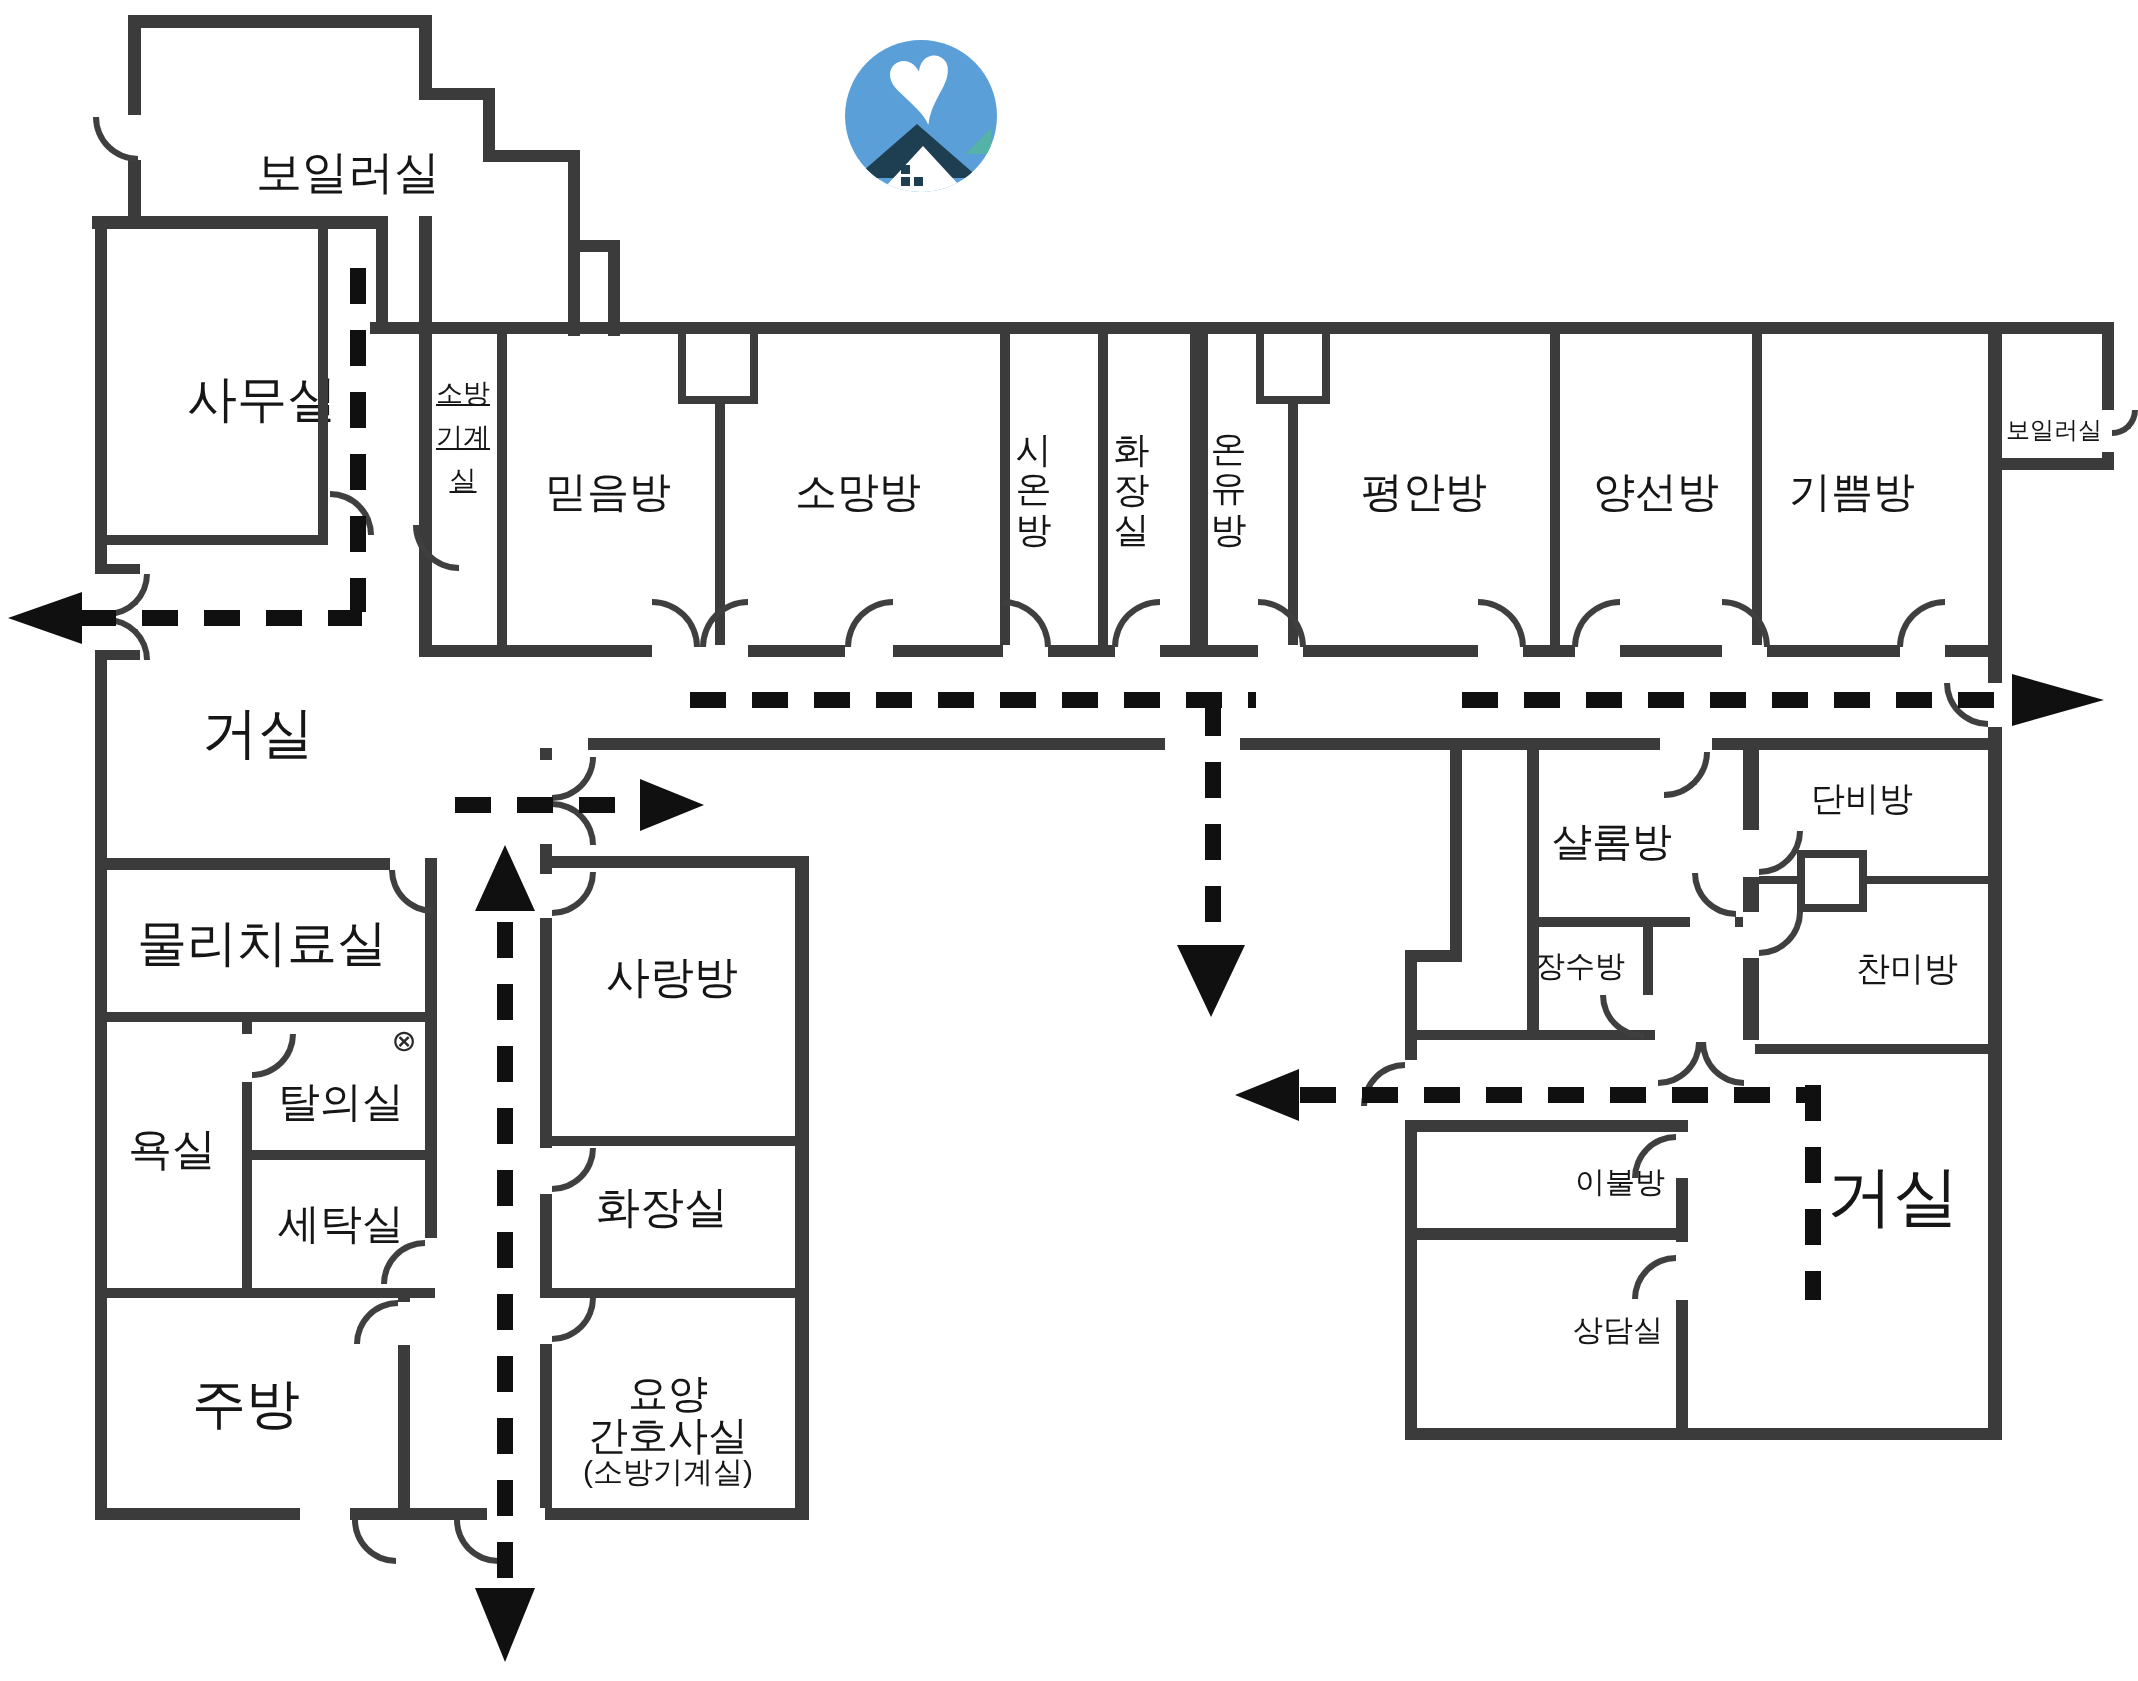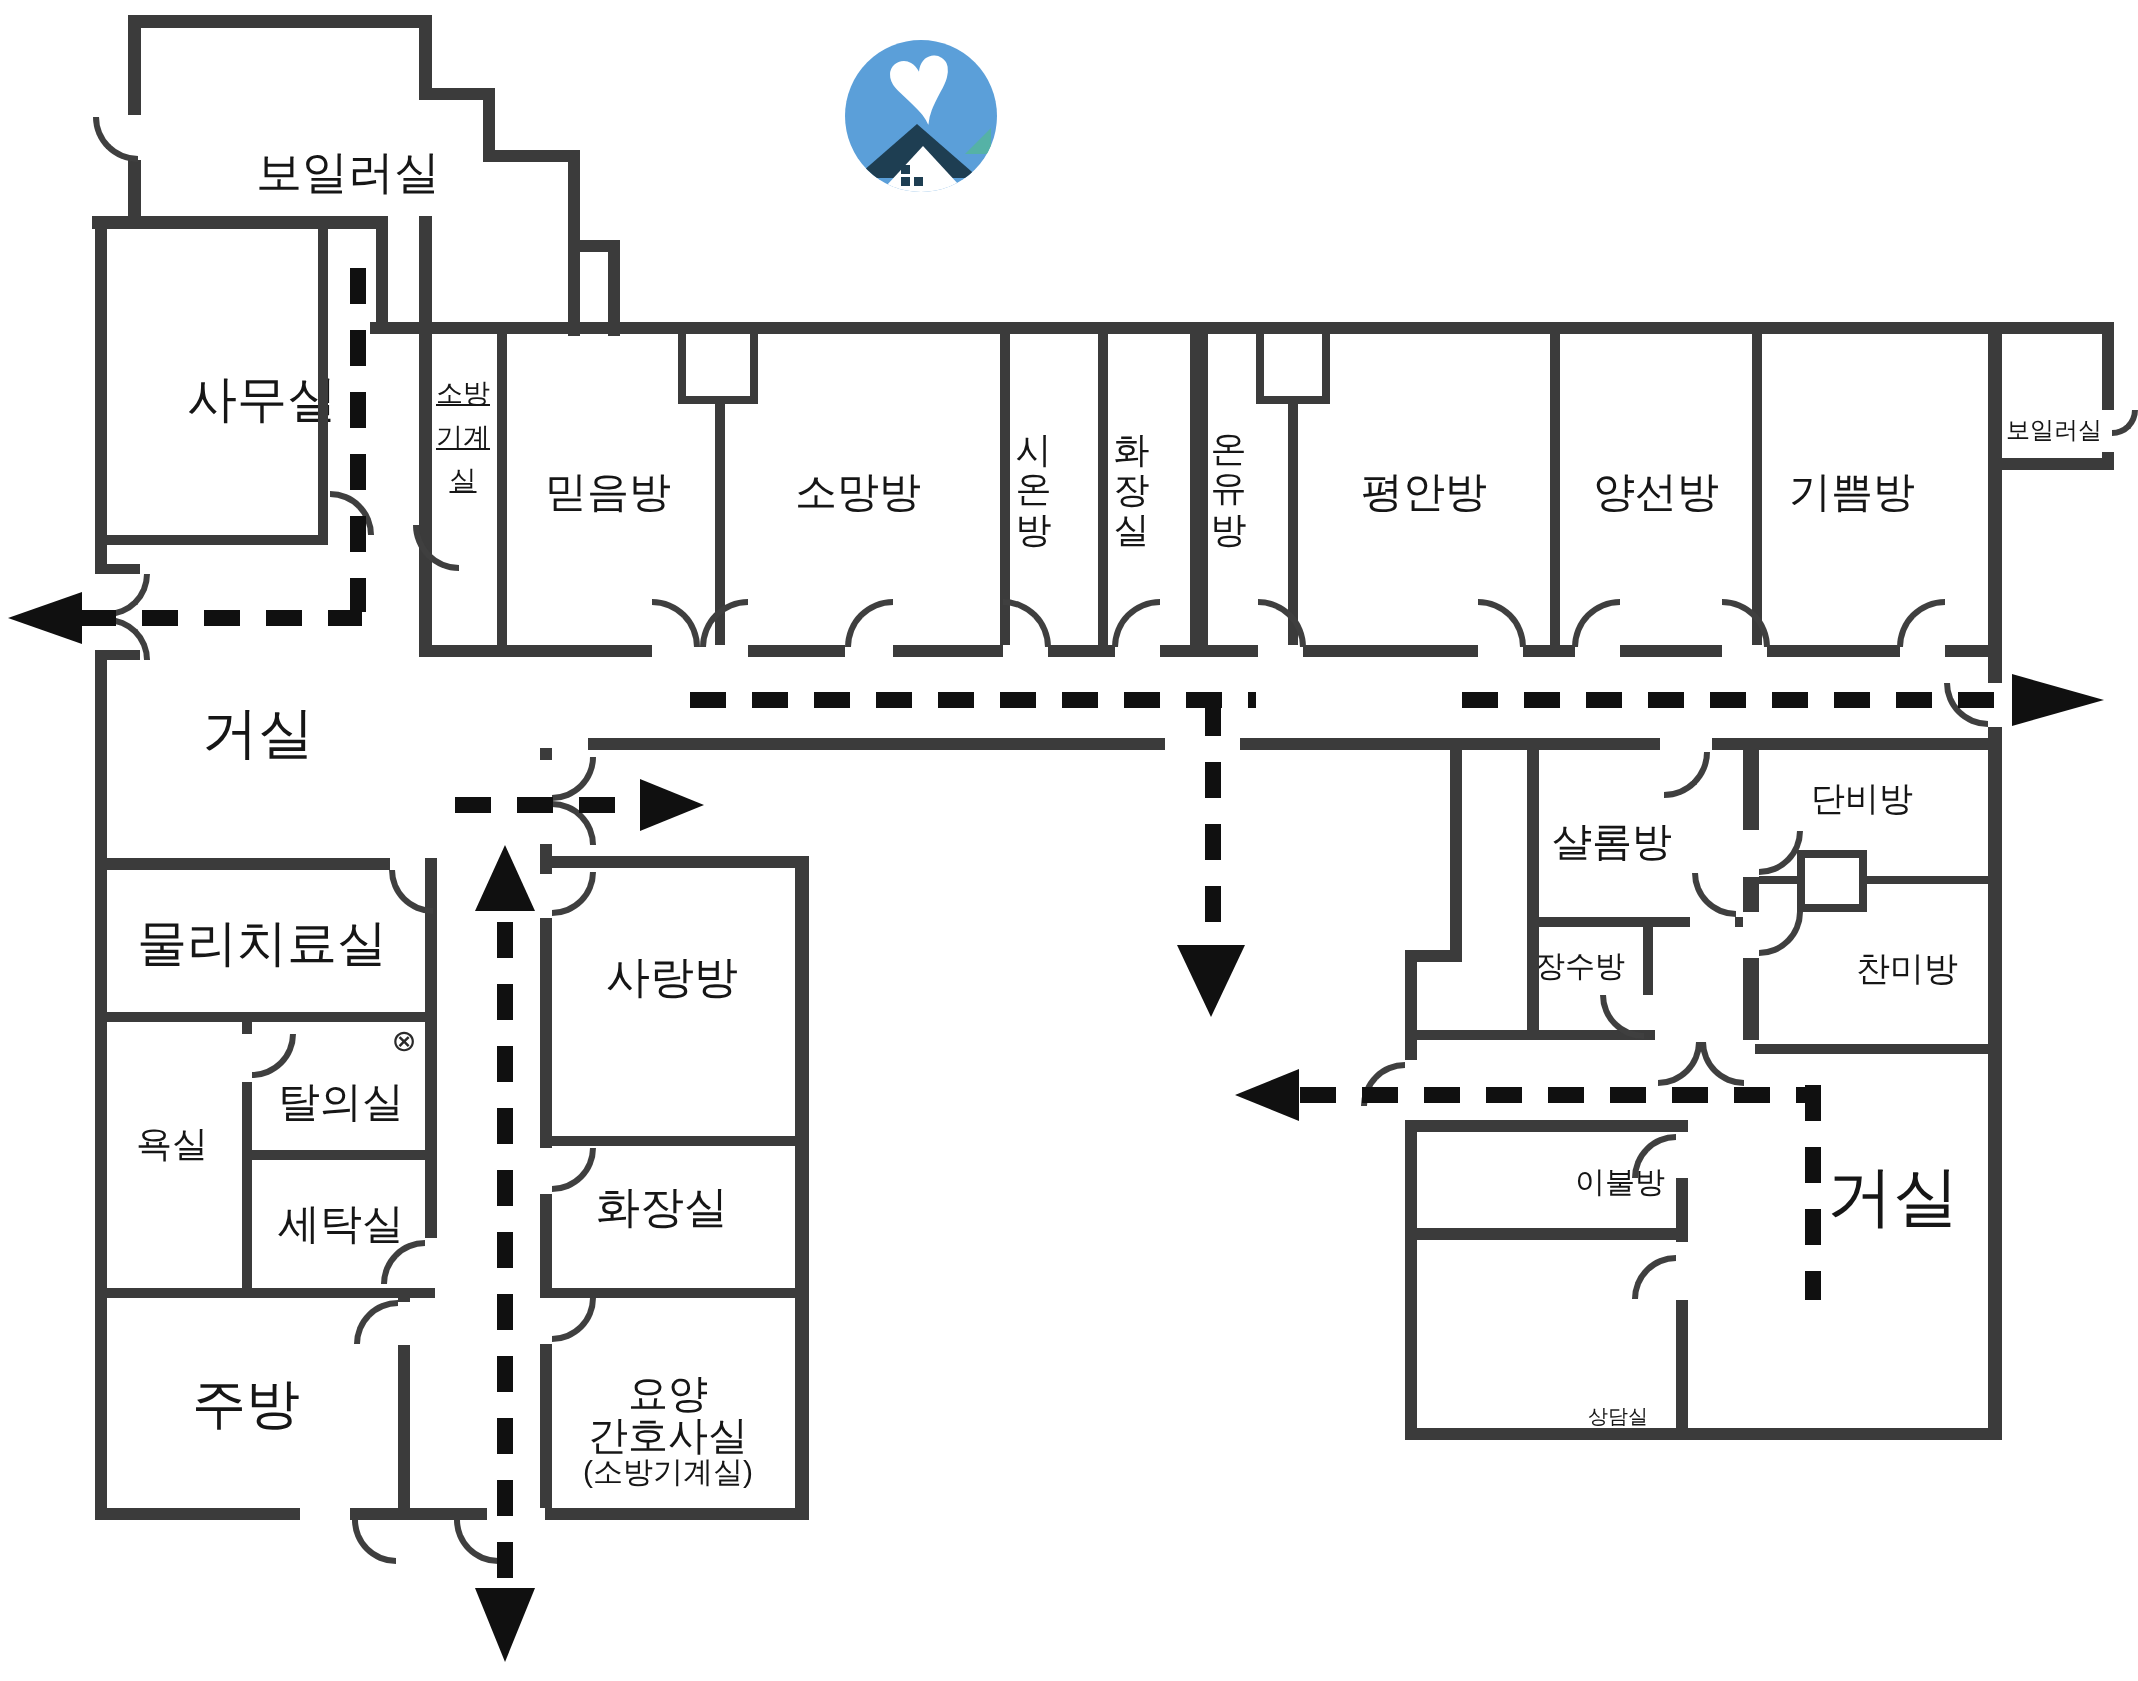--- a/index.html
+++ b/index.html
@@ -54,35 +54,35 @@
   <div class="lbl" style="left:858px;top:464px;font-size:42px;">소망방</div>
   <div class="lbl vert" style="left:1033px;top:408px;font-size:36px;">시온방</div>
   <div class="lbl vert" style="left:1131px;top:408px;font-size:36px;">화장실</div>
   <div class="lbl vert" style="left:1228px;top:408px;font-size:36px;">온유방</div>
   <div class="lbl" style="left:1424px;top:464px;font-size:42px;">평안방</div>
   <div class="lbl" style="left:1656px;top:464px;font-size:42px;">양선방</div>
   <div class="lbl" style="left:1852px;top:464px;font-size:42px;">기쁨방</div>
   <div class="lbl" style="left:2054px;top:414px;font-size:24px;">보일러실</div>
   <div class="lbl" style="left:258px;top:696px;font-size:56px;">거실</div>
   <div class="lbl" style="left:262px;top:910px;font-size:50px;">물리치료실</div>
-  <div class="lbl" style="left:172px;top:1120px;font-size:36px;">욕실</div>
+  <div class="lbl" style="left:172px;top:1120px;font-size:44px;">욕실</div>
   <div class="lbl" style="left:341px;top:1074px;font-size:42px;">탈의실</div>
   <div class="lbl" style="left:341px;top:1196px;font-size:42px;">세탁실</div>
   <div class="lbl" style="left:246px;top:1368px;font-size:54px;">주방</div>
   <div class="lbl" style="left:672px;top:948px;font-size:44px;">사랑방</div>
   <div class="lbl" style="left:662px;top:1178px;font-size:44px;">화장실</div>
   <div class="lbl" style="left:668px;top:1366px;font-size:40px;">요양</div>
   <div class="lbl" style="left:668px;top:1408px;font-size:40px;">간호사실</div>
   <div class="lbl" style="left:668px;top:1452px;font-size:30px;">(소방기계실)</div>
   <div class="lbl" style="left:1612px;top:814px;font-size:40px;">샬롬방</div>
   <div class="lbl" style="left:1580px;top:946px;font-size:30px;">장수방</div>
   <div class="lbl" style="left:1862px;top:776px;font-size:34px;">단비방</div>
   <div class="lbl" style="left:1862px;top:946px;font-size:34px;margin-left:45px;">찬미방</div>
   <div class="lbl" style="left:1620px;top:1162px;font-size:30px;">이불방</div>
-  <div class="lbl" style="left:1618px;top:1403px;font-size:20px;">상담실</div>
+  <div class="lbl" style="left:1618px;top:1310px;font-size:30px;">상담실</div>
   <div class="lbl" style="left:1893px;top:1152px;font-size:66px;">거실</div>
   <span class="knob" style="left:404px;top:1040px;">⊗</span>
 <div class="wall" style="left: 128px; top: 15px; width: 304px; height: 13px;"></div>
     <div class="wall" style="left: 128px; top: 15px; width: 13px; height: 100px;"></div>
     <div class="wall" style="left: 128px; top: 160px; width: 13px; height: 66px;"></div>
     <div class="wall" style="left: 419px; top: 15px; width: 13px; height: 85px;"></div>
     <div class="wall" style="left: 419px; top: 88px; width: 76px; height: 12px;"></div>
     <div class="wall" style="left: 483px; top: 88px; width: 12px; height: 74px;"></div>
     <div class="wall" style="left: 483px; top: 150px; width: 97px; height: 12px;"></div>
     <div class="wall" style="left: 568px; top: 150px; width: 12px; height: 186px;"></div>

